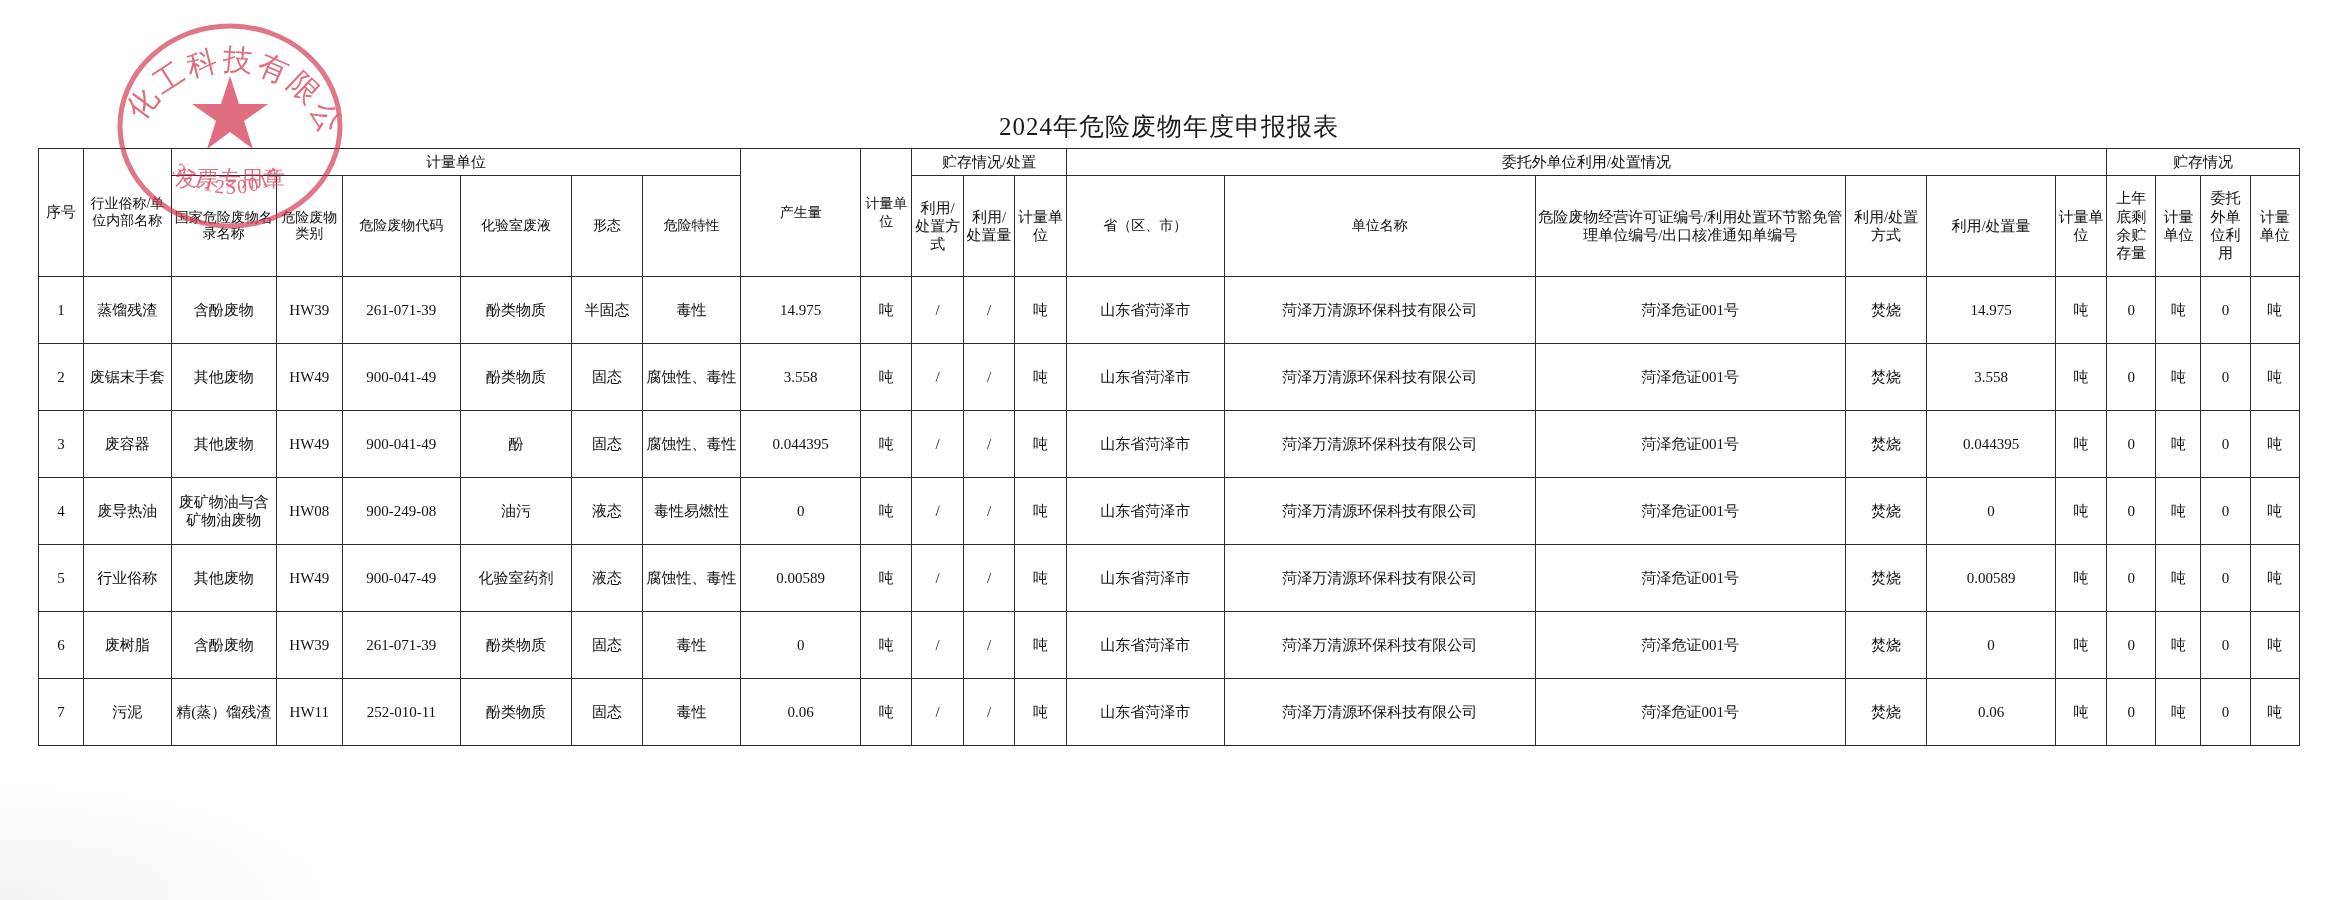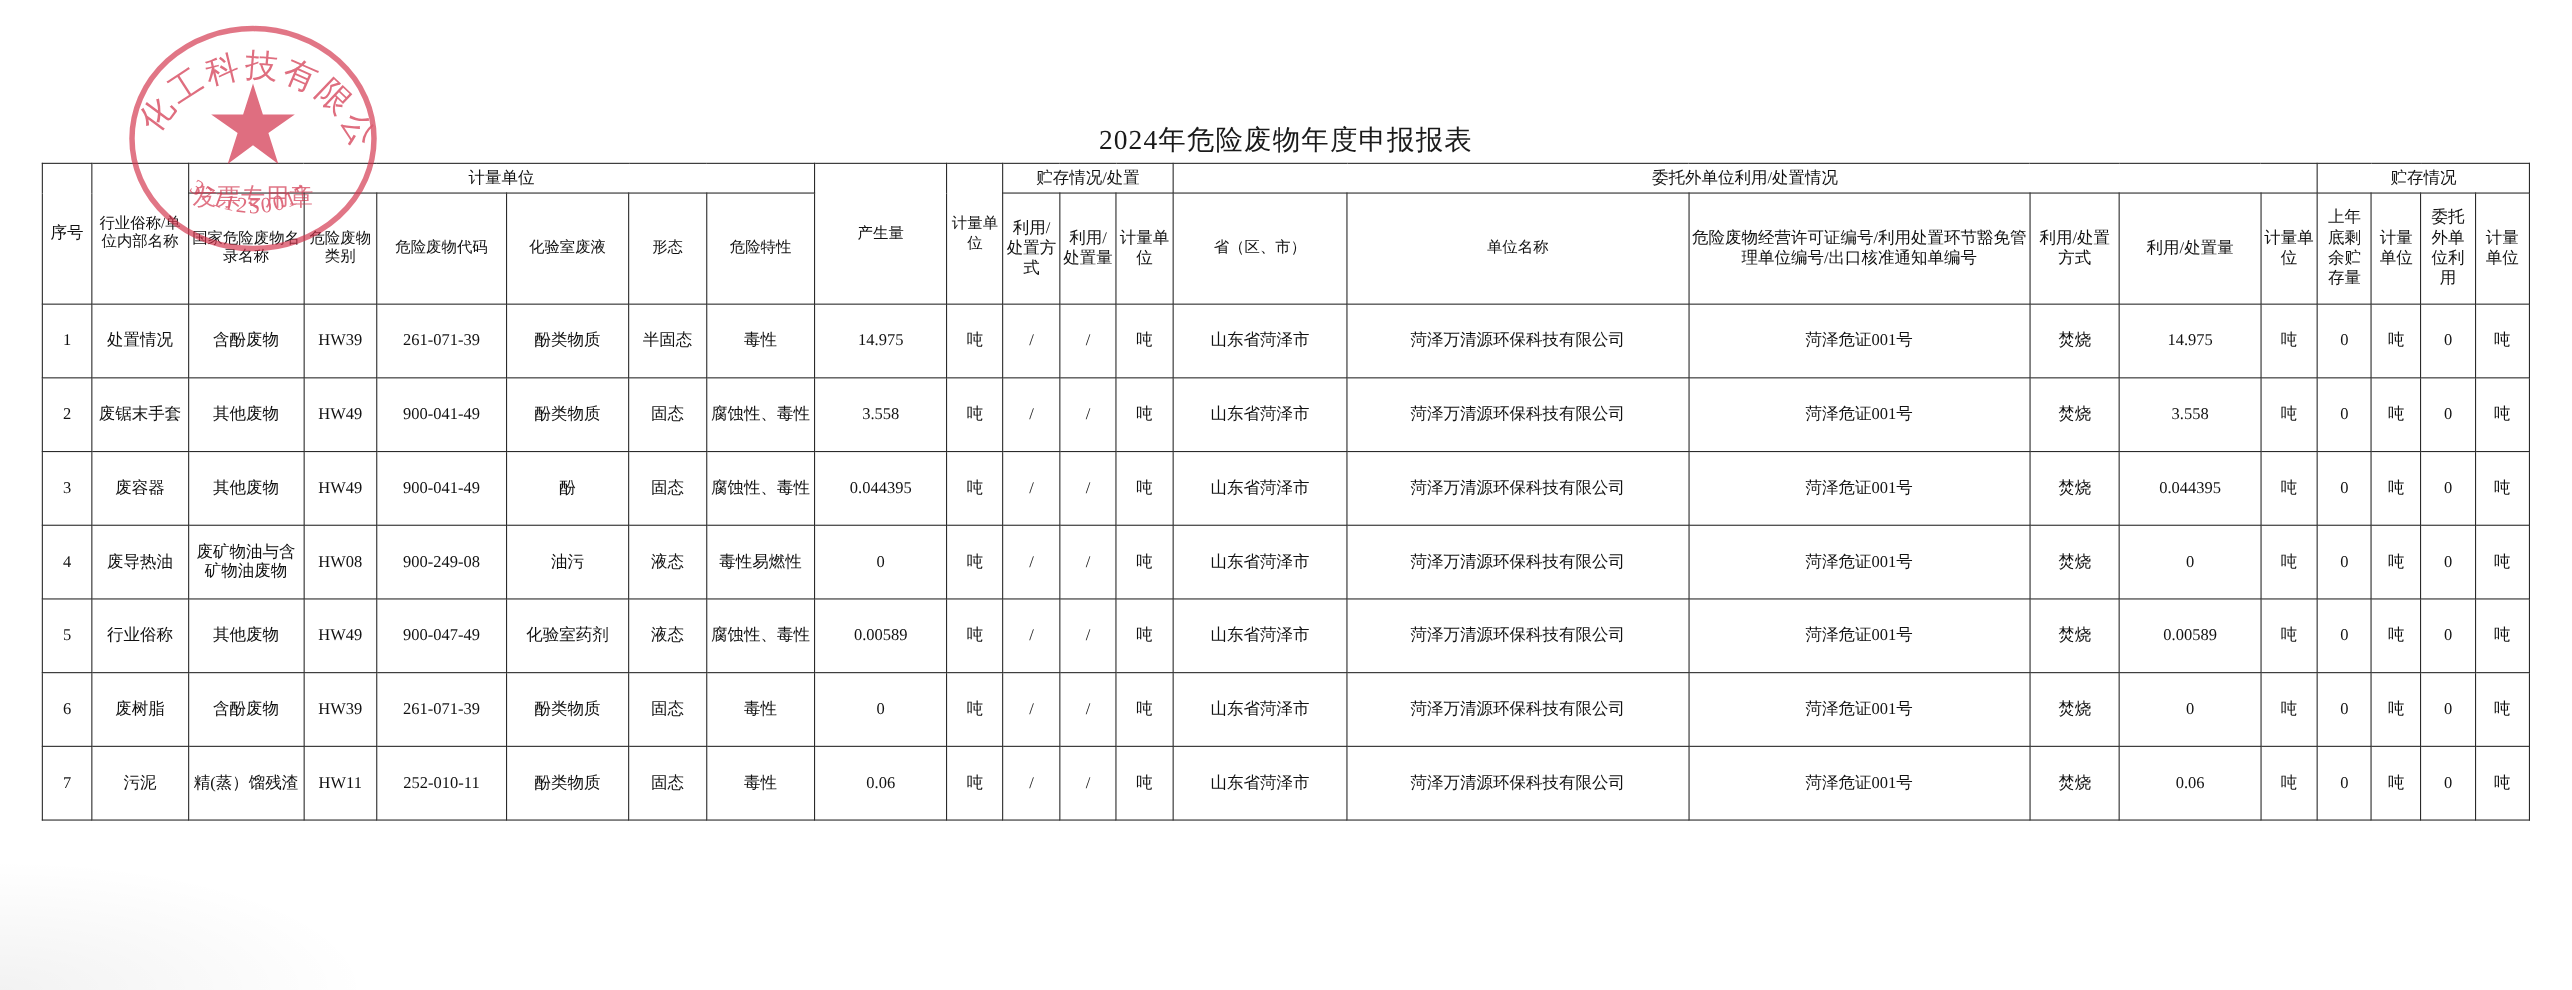--- a/index.html
+++ b/index.html
@@ -184,21 +184,21 @@
         <th class="stack">计量单位</th>
         <th class="stack">上年底剩余贮存量</th>
         <th class="stack">计量单位</th>
         <th class="stack">委托外单位利用</th>
         <th class="stack">计量单位</th>
       </tr>
     </thead>
     <tbody>
         <tr class="body-row">
           <td>1</td>
-          <td class="small">处置情况</td>
+          <td class="small">蒸馏残渣</td>
           <td class="small">含酚废物</td>
           <td>HW39</td>
           <td>261-071-39</td>
           <td class="small">酚类物质</td>
           <td>半固态</td>
           <td class="small">毒性</td>
           <td>14.975</td>
           <td>吨</td>
           <td>/</td>
           <td>/</td>

